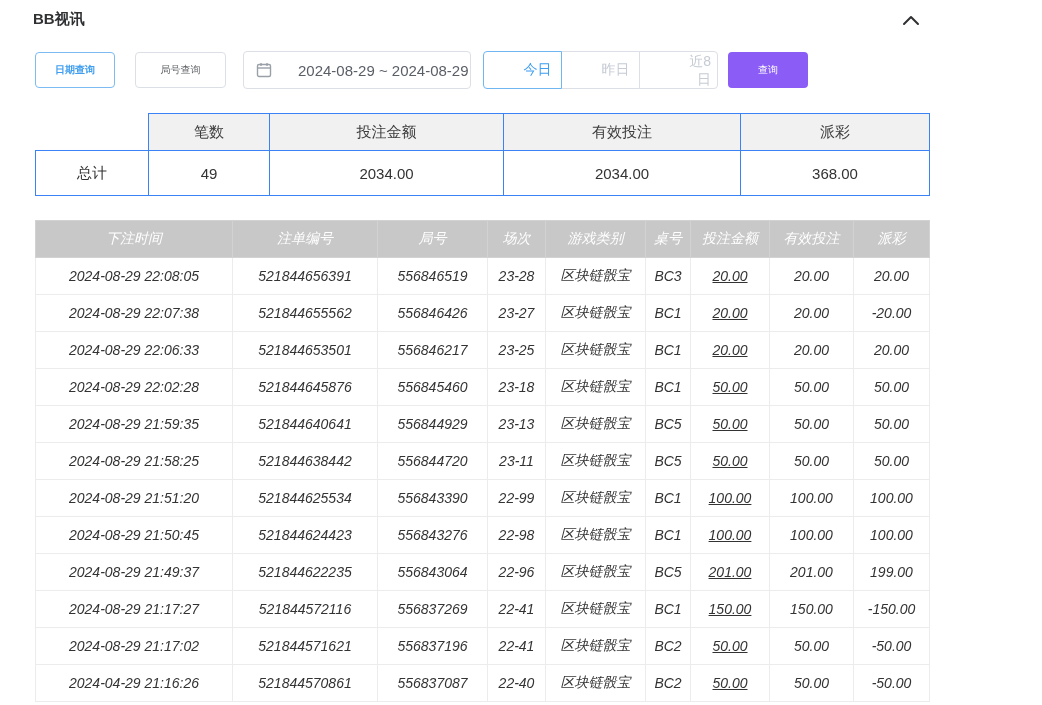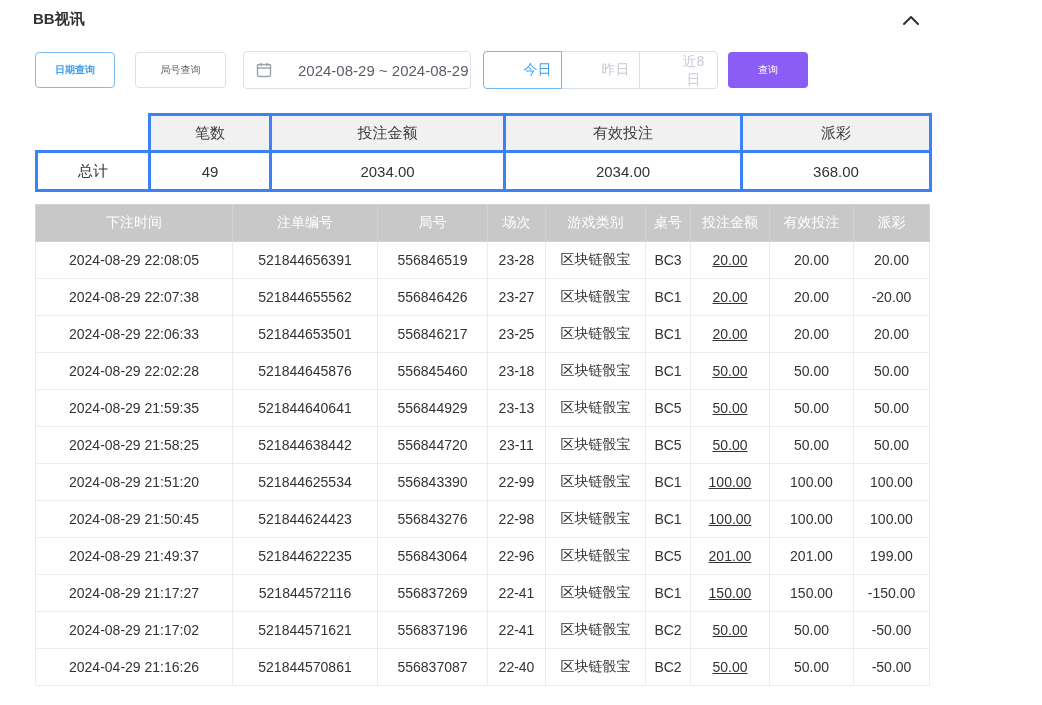--- a/index.html
+++ b/index.html
@@ -44,44 +44,44 @@
   }
   .date-text { font-size: 15px; color: #5a5e66; white-space: nowrap; }
   .btn-group { display: flex; margin-left: 12px; }
   .group-btn {
     width: 79px; height: 38px; background: #fff;
     border: 1px solid #dcdfe6; font-size: 14px; cursor: pointer;
     font-family: "Liberation Sans", sans-serif;
     margin-left: -1px; position: relative; padding-left: 36px;
   }
   .group-btn:first-child { border-radius: 4px 0 0 4px; margin-left: 0; }
-  .group-btn:last-child { border-radius: 0 4px 4px 0; }
+  .group-btn:last-child { border-radius: 0 4px 4px 0; text-align: right; }
   .group-btn.active { border-color: #6fb6f2; color: #3f9ef0; z-index: 2; }
   .group-btn.dim { color: #c6cbd4; }
   .primary-btn {
     margin-left: 10px; width: 80px; height: 36px;
     background: #8b5cf6; color: #fff; border: none;
   }
   
   .summary-table {
     border-collapse: collapse; table-layout: fixed;
     width: 894px; margin: 24px 0 0 35px; font-size: 15px;
   }
   .summary-table th, .summary-table td {
-    border: 3px solid #3b82f6; text-align: center; padding: 4px;
+    border: 1px solid #3b82f6; text-align: center; padding: 4px;
   }
   .summary-table thead th {
     background: #f1f1f1; height: 37px; font-weight: normal; color: #3c3c3c;
   }
   .summary-table thead th.first-blank { background: #ffffff; border-left-color:#fff; border-top-color:#fff; }
-  .summary-table tbody td { height: 39px; color: #333; }
+  .summary-table tbody td { height: 45px; color: #333; }
   
   .records-table {
     border-collapse: collapse; table-layout: fixed;
-    width: 894px; margin: 12px 0 0 35px; font-size: 14px;
+    width: 894px; margin: 24px 0 0 35px; font-size: 14px; font-style: italic;
   }
   .records-table th, .records-table td {
     text-align: center; padding: 0; overflow: hidden; white-space: nowrap;
   }
   .records-table thead th {
     background: #c8c8c8; color: #ffffff; font-weight: normal;
     height: 37px; border: 1px solid #d2d2d2; font-size: 14px;
   }
   .records-table tbody td {
     height: 37px; border: 1px solid #ececec; color: #333;

